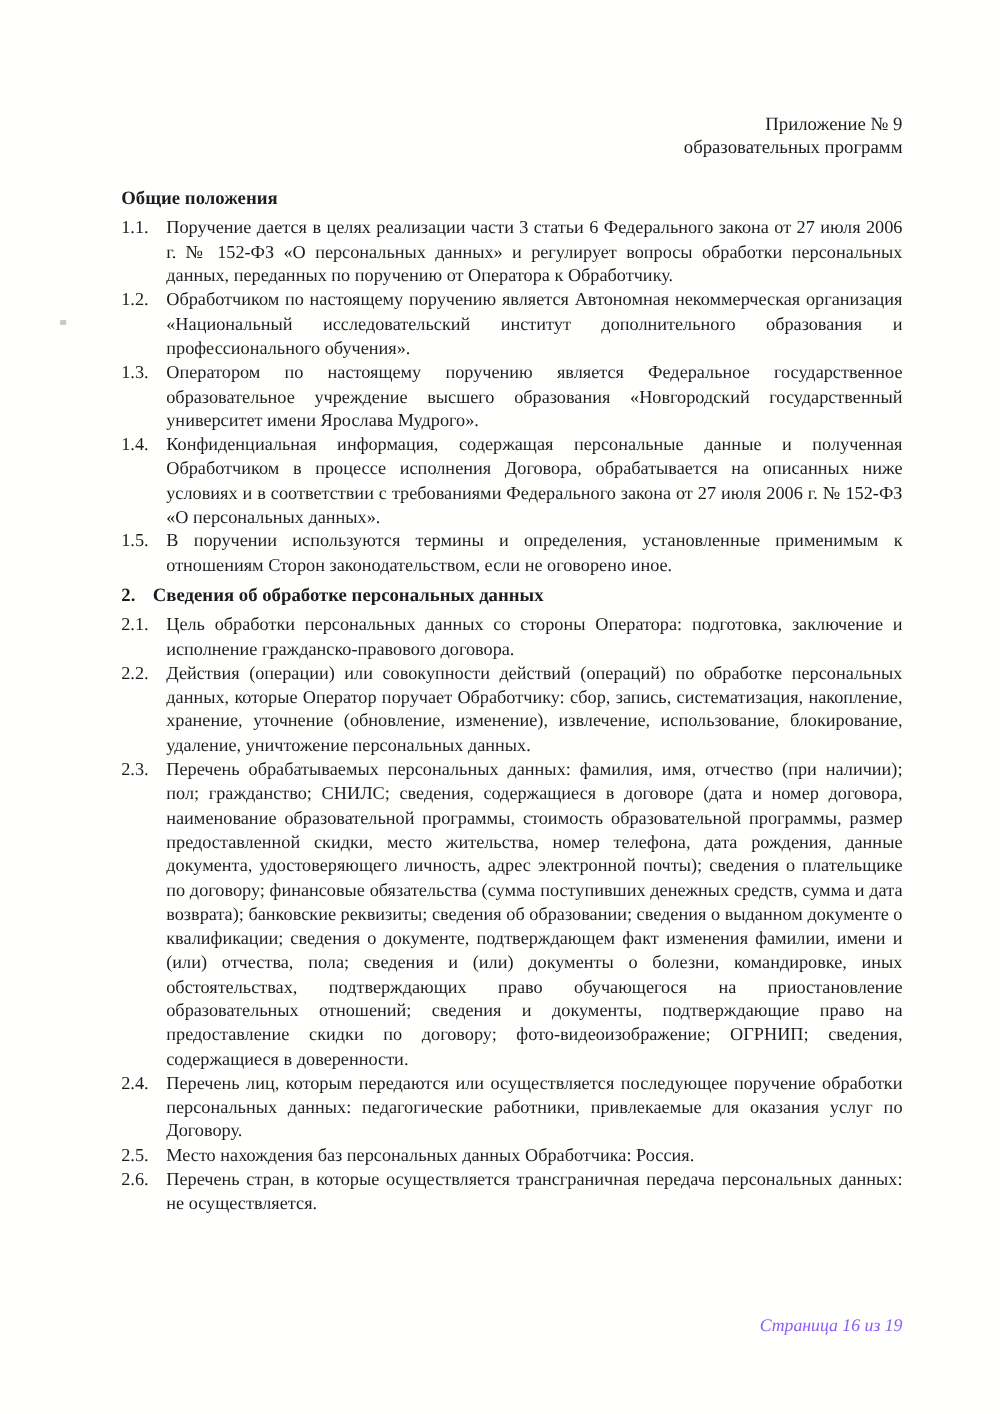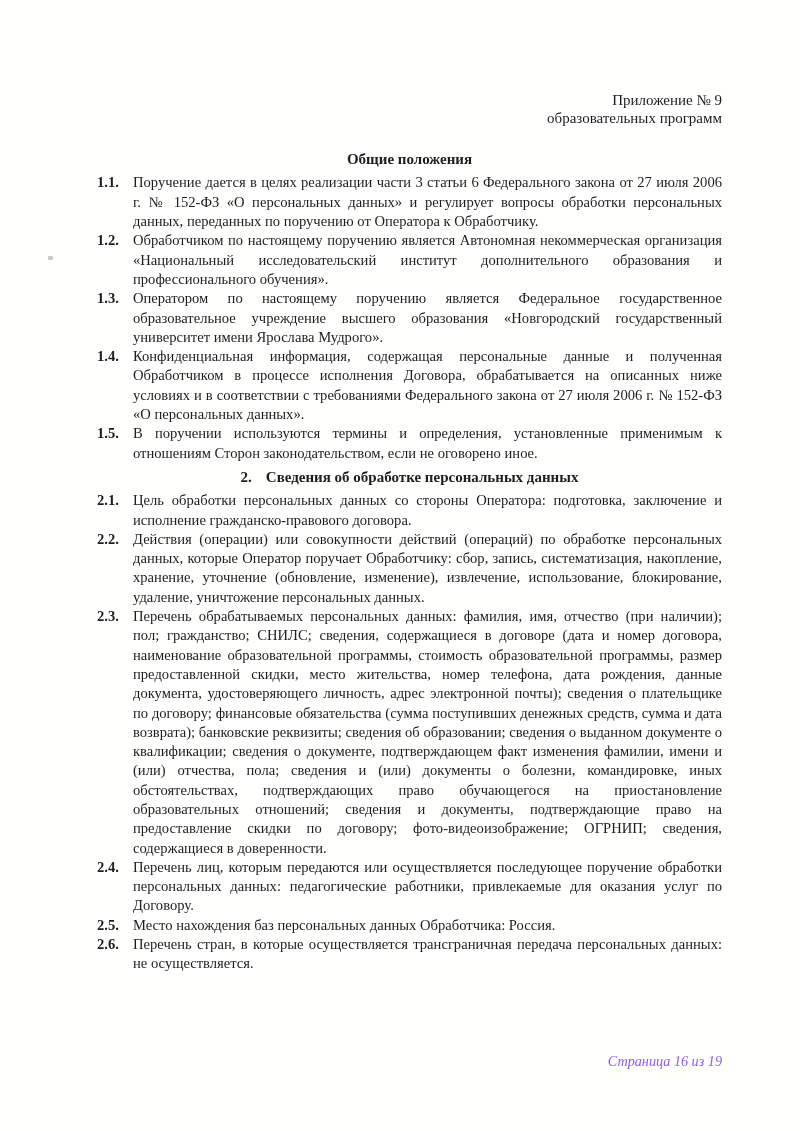--- a/index.html
+++ b/index.html
@@ -32,36 +32,34 @@
     font-size: 15.4px;
     margin-bottom: 11px;
     letter-spacing: 0.1px;
   }
   .place-date {
     display: flex;
     justify-content: space-between;
     margin-bottom: 4px;
   }
   .section-heading {
-    text-align: center;
     font-weight: bold;
     font-size: 15px;
     margin: 5px 0 4px 0;
   }
   .section-heading .sec-num {
     margin-right: 14px;
   }
   .item {
     display: flex;
     align-items: flex-start;
   }
   .item-num {
     flex: 0 0 36px;
     text-align: left;
-    font-weight: bold;
   }
   .item-text {
     flex: 1 1 auto;
     text-align: justify;
     text-justify: inter-word;
   }
   .footer {
     position: absolute;
     right: 78px;
     top: 1052px;

